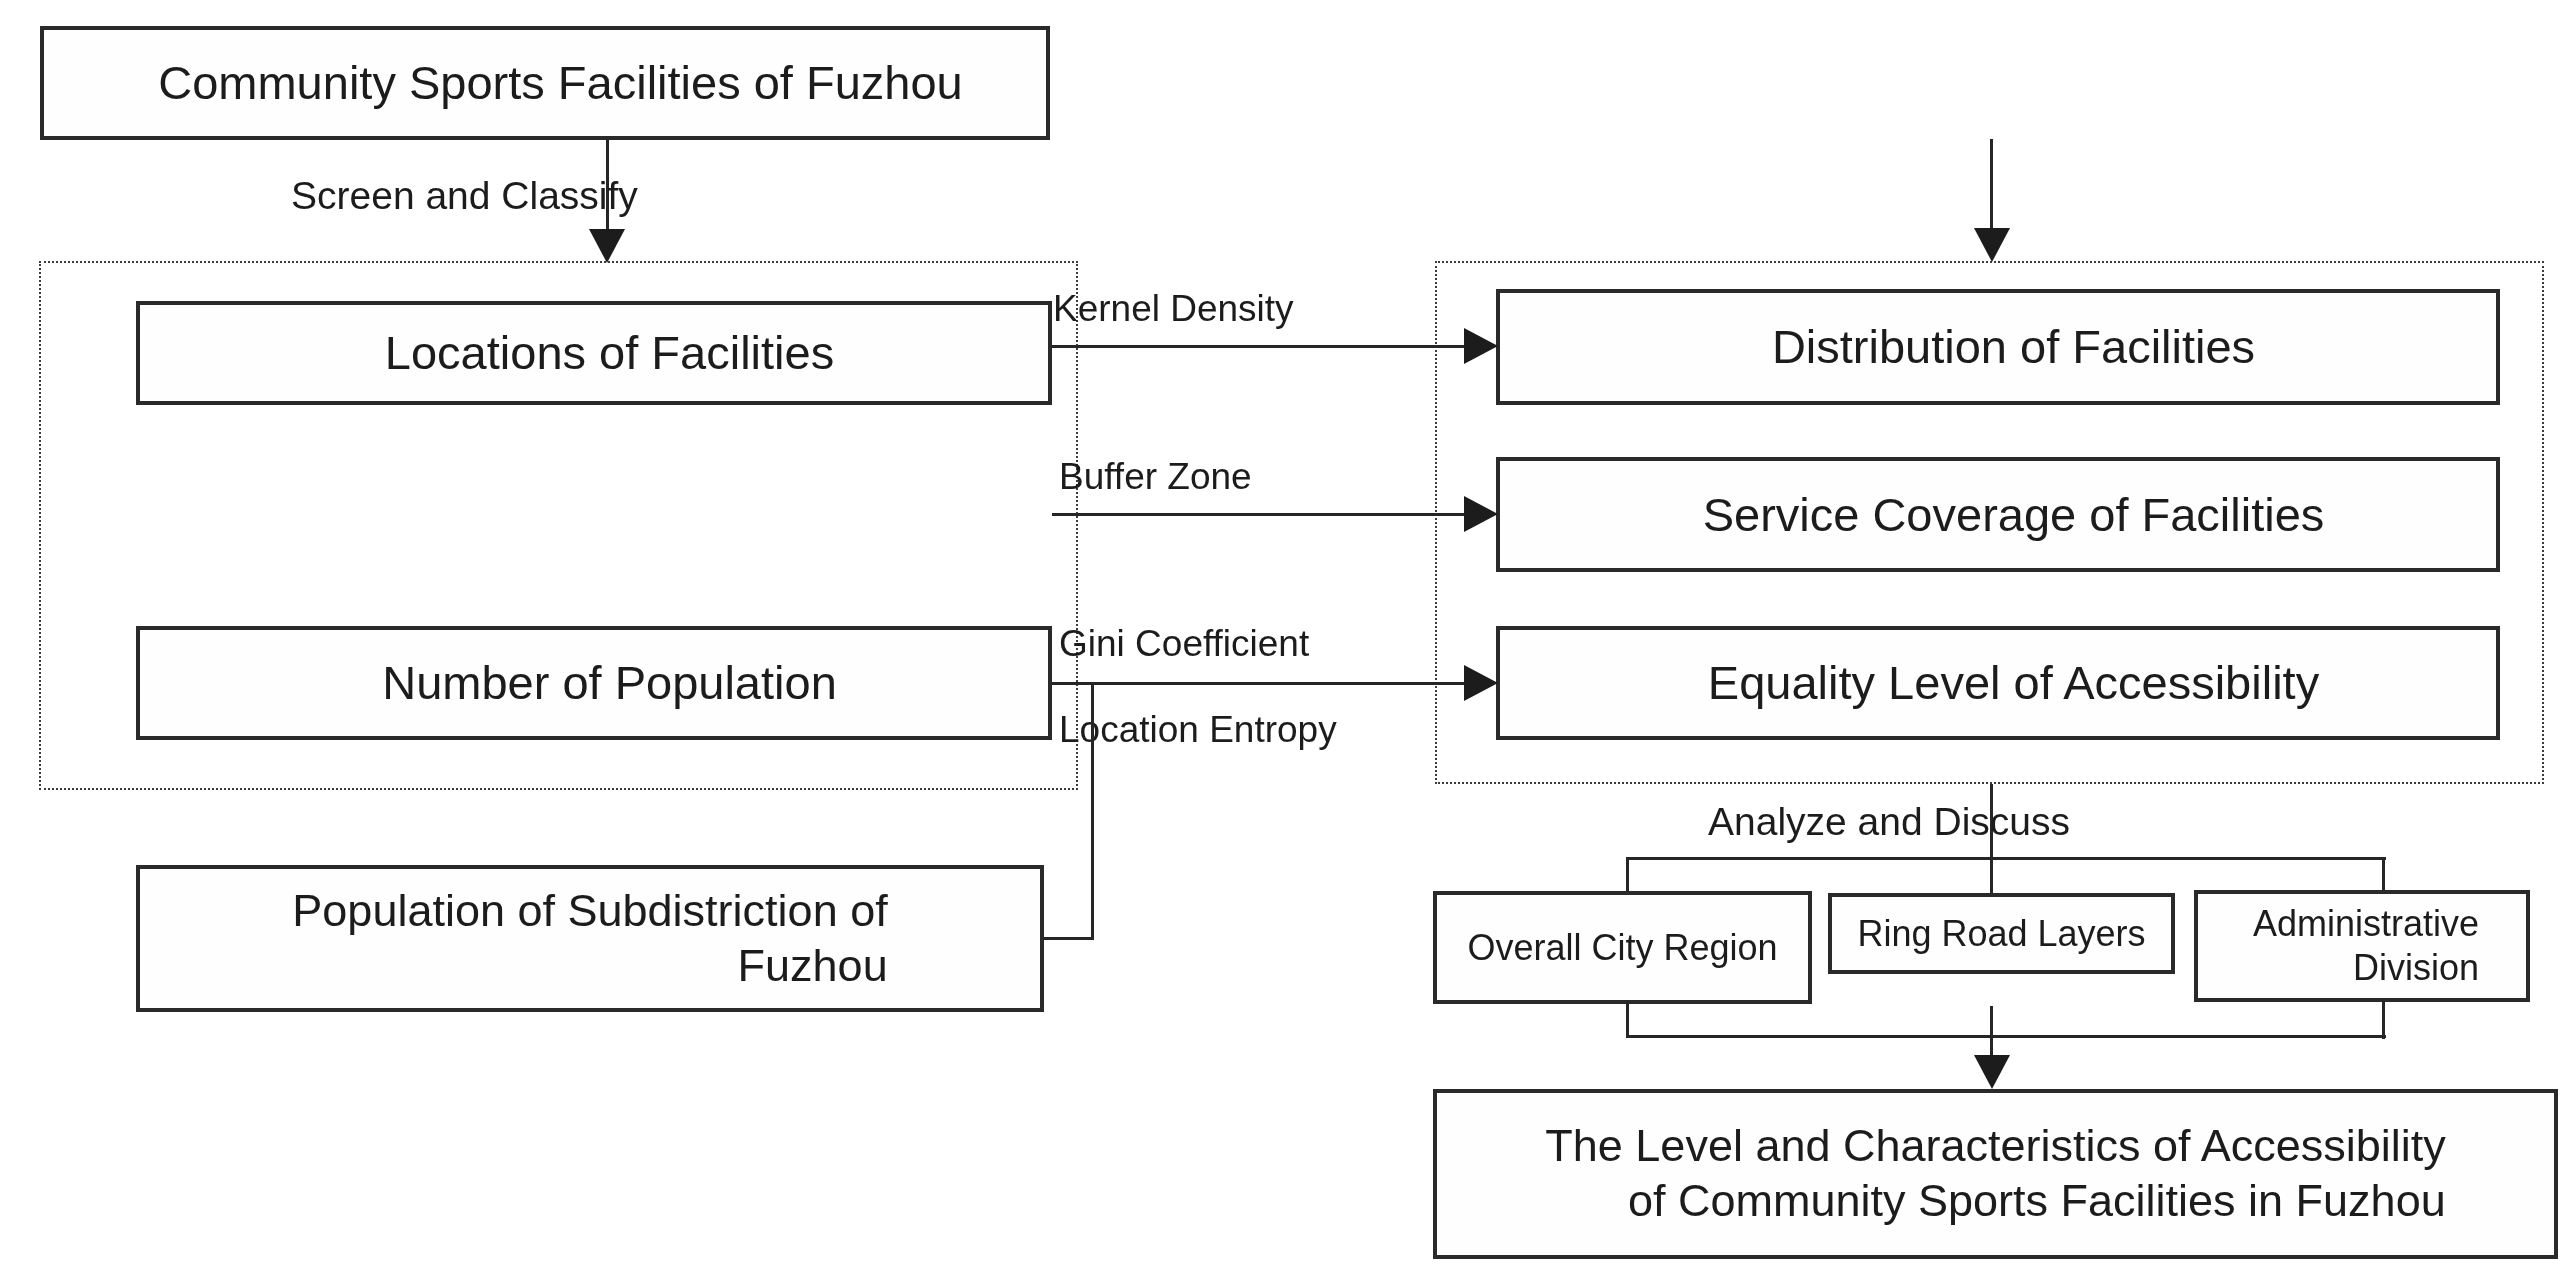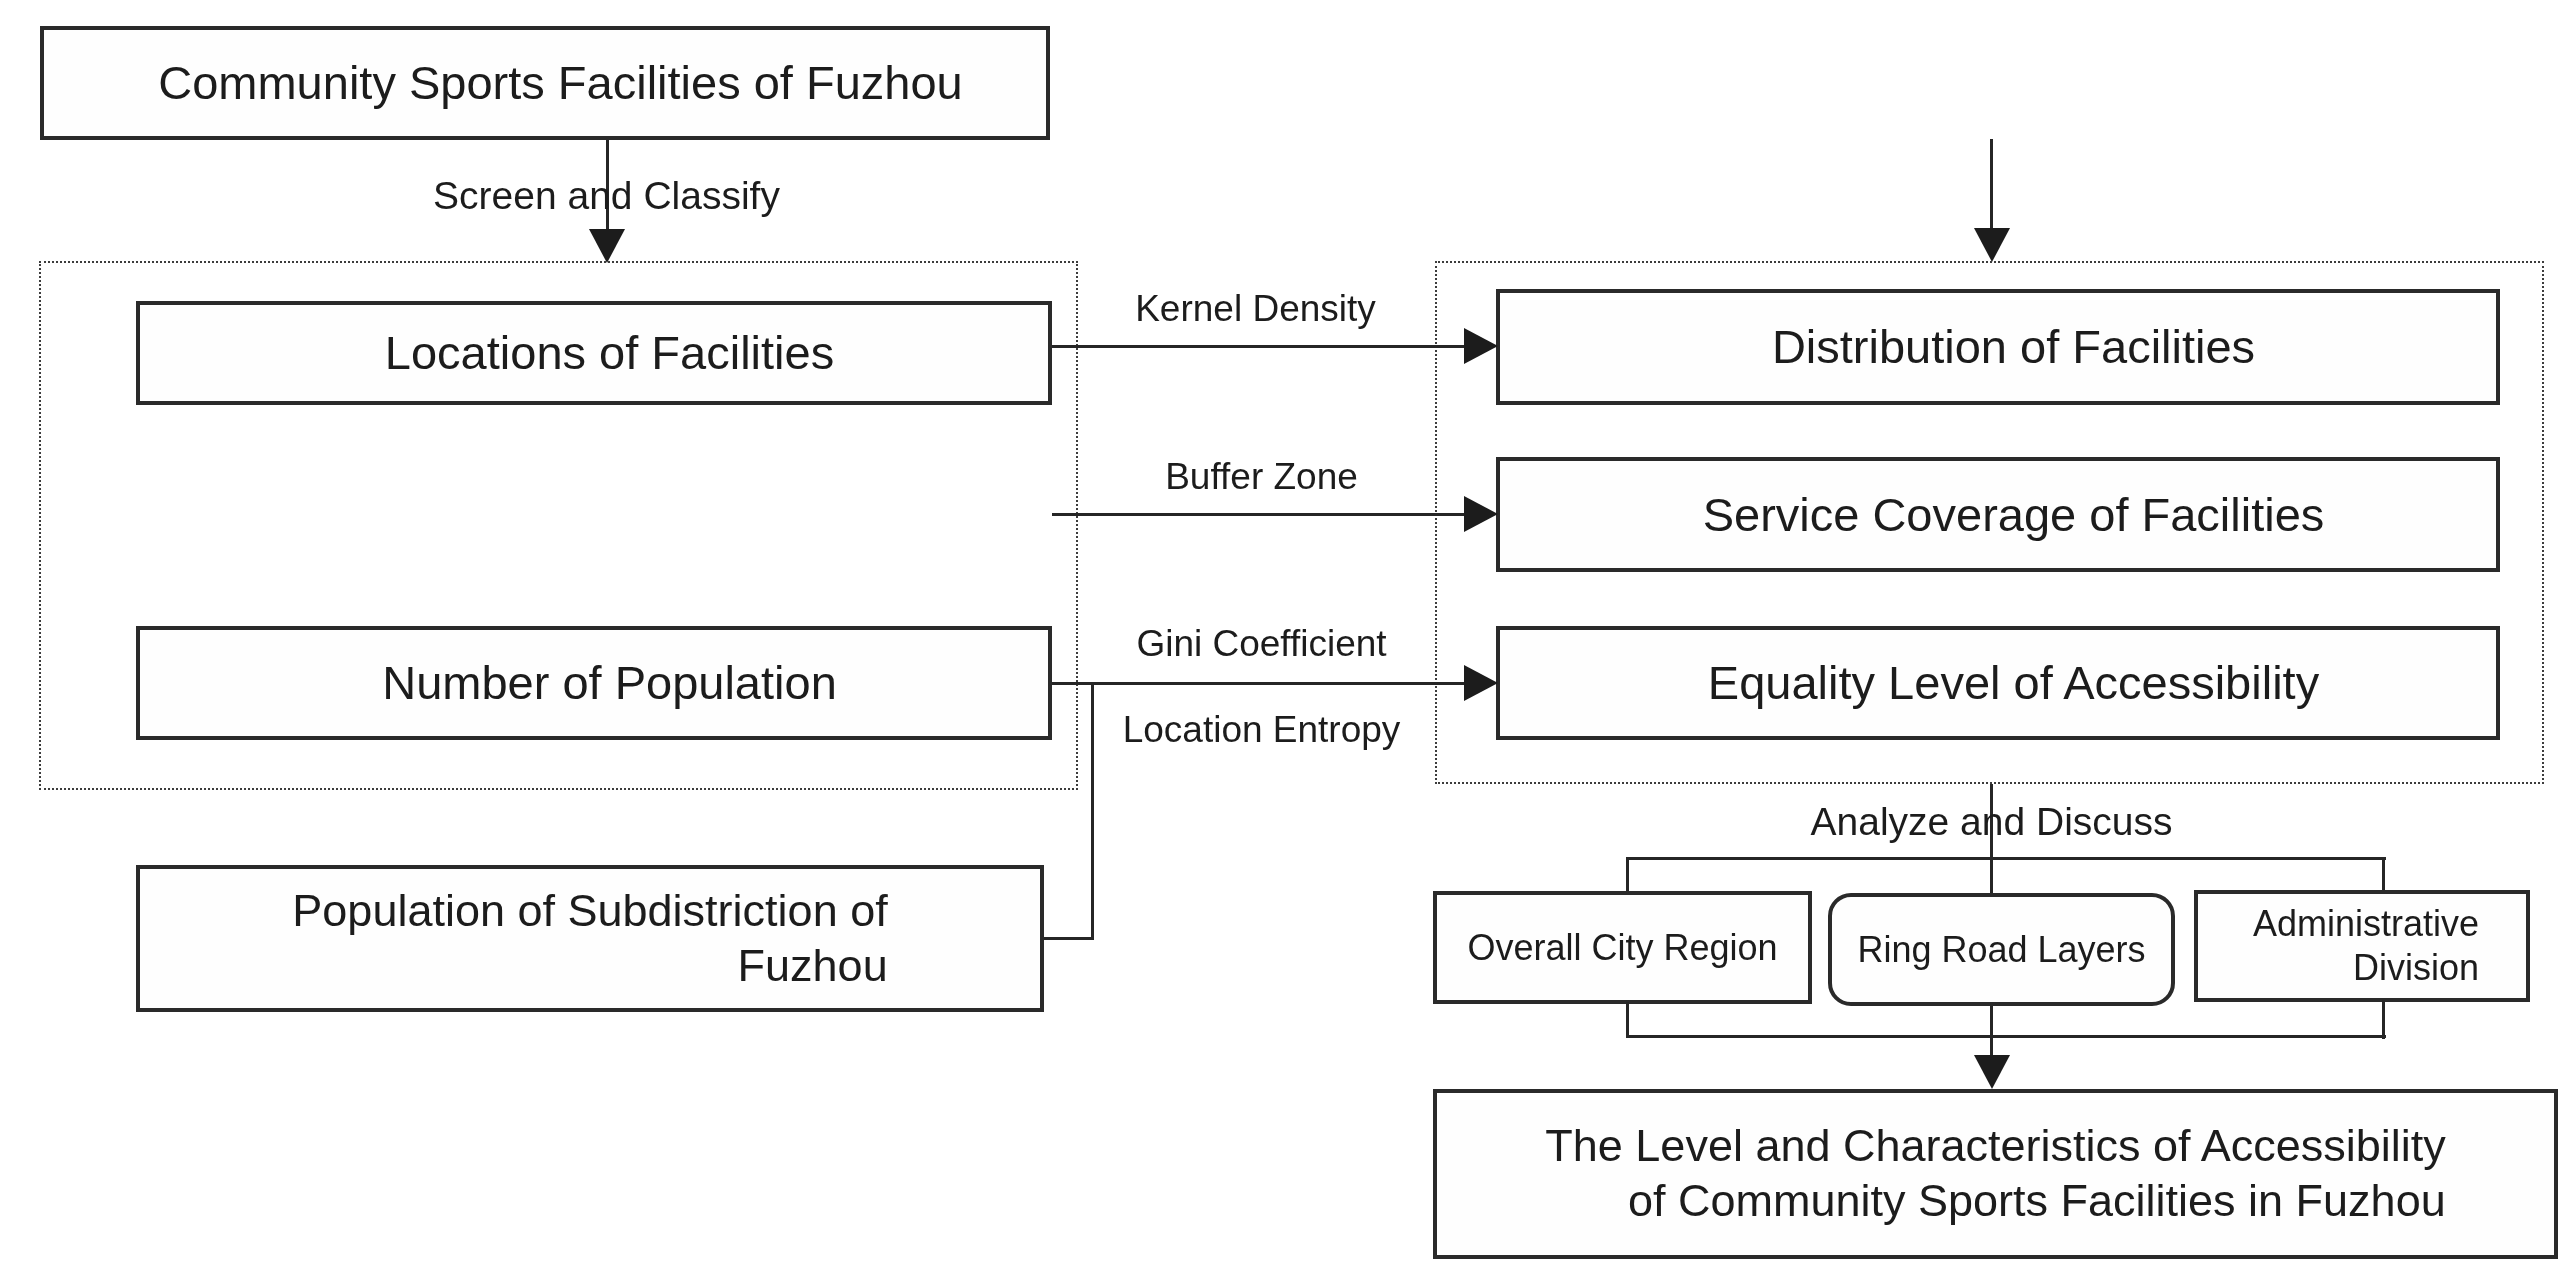--- a/index.html
+++ b/index.html
@@ -26,21 +26,21 @@
   .dotted{
     position:absolute;
     border:2.4px dotted #3c3c3c;
     box-sizing:border-box;
     background:transparent;
   }
   .hline,.vline{position:absolute;background:#262626;}
   .lbl{
     position:absolute;
     font-size:37px;
-    text-align:center;
+    text-align:left;
     white-space:nowrap;
     line-height:47px;
   }
   .lbl-big{font-size:39px;}
   .arrow-right{
     position:absolute;width:0;height:0;
     border-left:34px solid #1c1c1c;
     border-top:18.6px solid transparent;
     border-bottom:18.6px solid transparent;
   }
@@ -100,21 +100,21 @@
   <div class="vline" style="left:1091px;top:683px;width:3.2px;height:257px;"></div>
 
   <div class="vline" style="left:1990px;top:784px;width:3.2px;height:111px;"></div>
   <div class="lbl lbl-big" style="left:1708px;top:798px;width:567px;">Analyze and Discuss</div>
 
   <div class="hline" style="left:1626px;top:857px;width:760px;height:3.2px;"></div>
   <div class="vline" style="left:1626px;top:857px;width:3.2px;height:36px;"></div>
   <div class="vline" style="left:2382px;top:857px;width:3.2px;height:36px;"></div>
 
   <div class="node node-sm" style="left:1433px;top:891px;width:379px;height:113px;">Overall City Region</div>
-  <div class="node node-sm" style="left:1828px;top:893px;width:347px;height:113px;border-radius:23px;">Ring Road Layers</div>
+  <div class="node node-sm" style="left:1828px;top:893px;width:347px;height:81px;">Ring Road Layers</div>
   <div class="node node-sm twoline" style="left:2194px;top:890px;width:336px;height:112px;padding-left:8px;">
     <div>
       <span>Administrative</span>
       <span>Division</span>
     </div>
   </div>
 
   <div class="hline" style="left:1626px;top:1035px;width:760px;height:3.2px;"></div>
   <div class="vline" style="left:1626px;top:1002px;width:3.2px;height:36px;"></div>
   <div class="vline" style="left:2382px;top:1000px;width:3.2px;height:39px;"></div>

